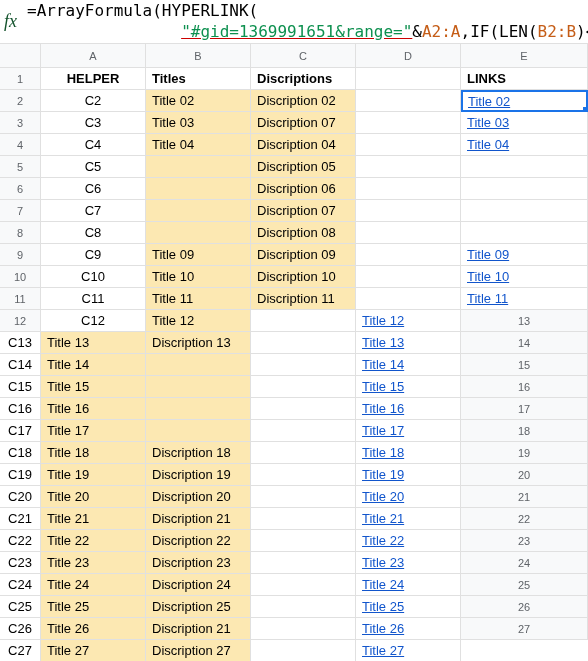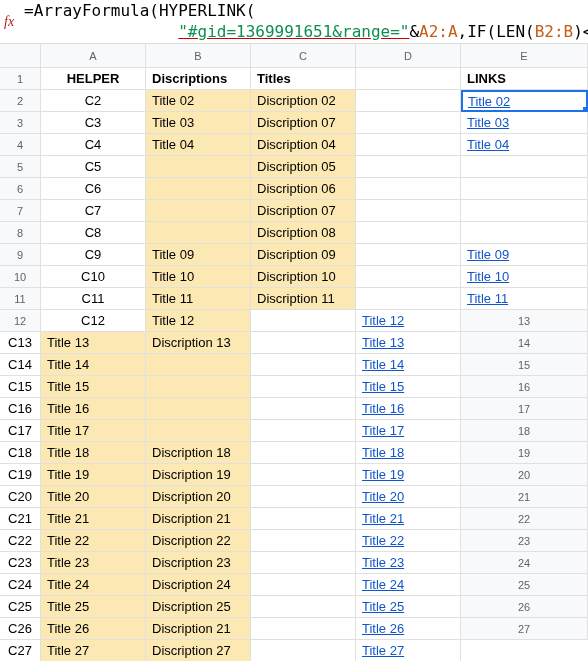--- a/index.html
+++ b/index.html
@@ -14,22 +14,22 @@
   }
   .formula-bar {
     display: flex;
     align-items: center;
     height: 44px;
     border-bottom: 1px solid #e0e0e0;
     padding: 0 4px;
   }
   .fx-icon {
     font-style: italic;
-    color: #b91c1c;
-    font-size: 14px;
+    color: #14532d;
+    font-size: 18px;
     width: 22px;
     text-align: center;
     font-family: Georgia, serif;
   }
   .formula-bar-sep {
     width: 1px;
     height: 30px;
     background: #e0e0e0;
     margin: 0 4px 0 2px;
   }
@@ -111,22 +111,22 @@
 
 <div class="grid" id="grid">
     <div class="hcell"></div>
     <div class="hcell">A</div>
     <div class="hcell">B</div>
     <div class="hcell">C</div>
     <div class="hcell">D</div>
     <div class="hcell">E</div>
     <div class="rhcell">1</div>
     <div class="cell hdr center">HELPER</div>
+    <div class="cell hdr">Titles</div>
     <div class="cell hdr">Discriptions</div>
-    <div class="cell hdr">Titles</div>
     <div class="cell hdr"></div>
     <div class="cell hdr">LINKS</div>
     <div class="rhcell">2</div>
     <div class="cell center">C2</div>
     <div class="cell highlight">Title 02</div>
     <div class="cell highlight">Discription 02</div>
     <div class="cell"></div>
     <div class="cell selected">
       <span class="link">Title 02</span>
     </div>

